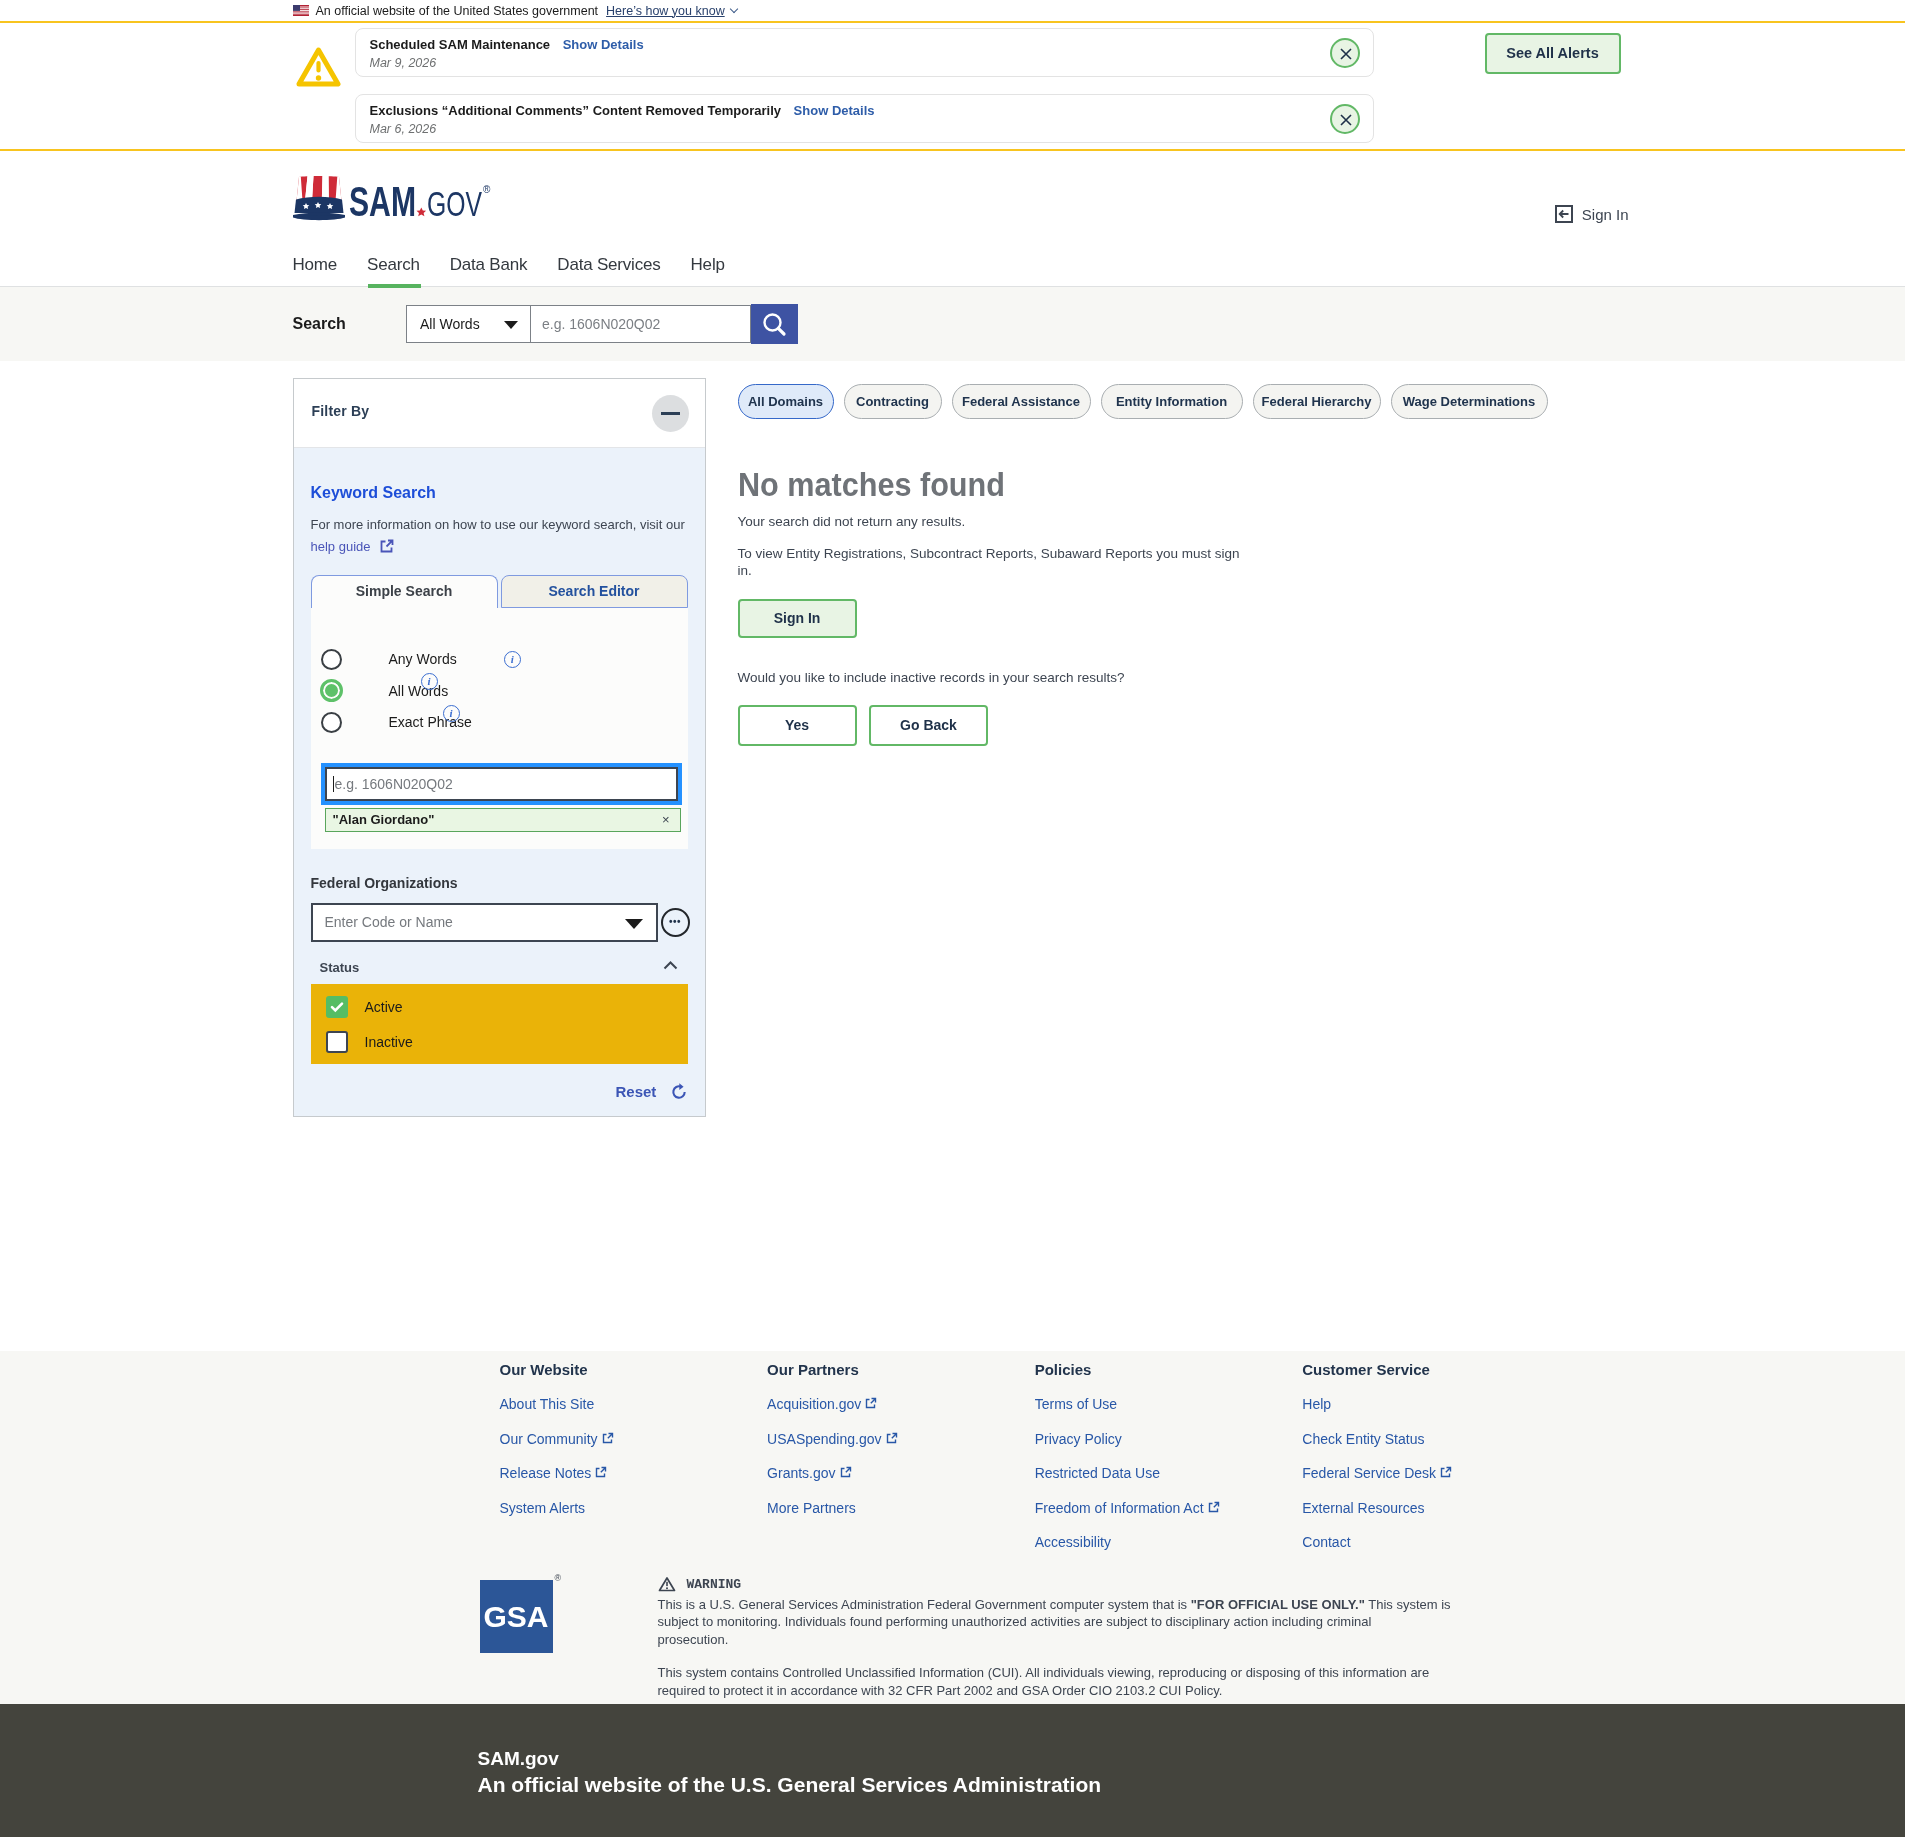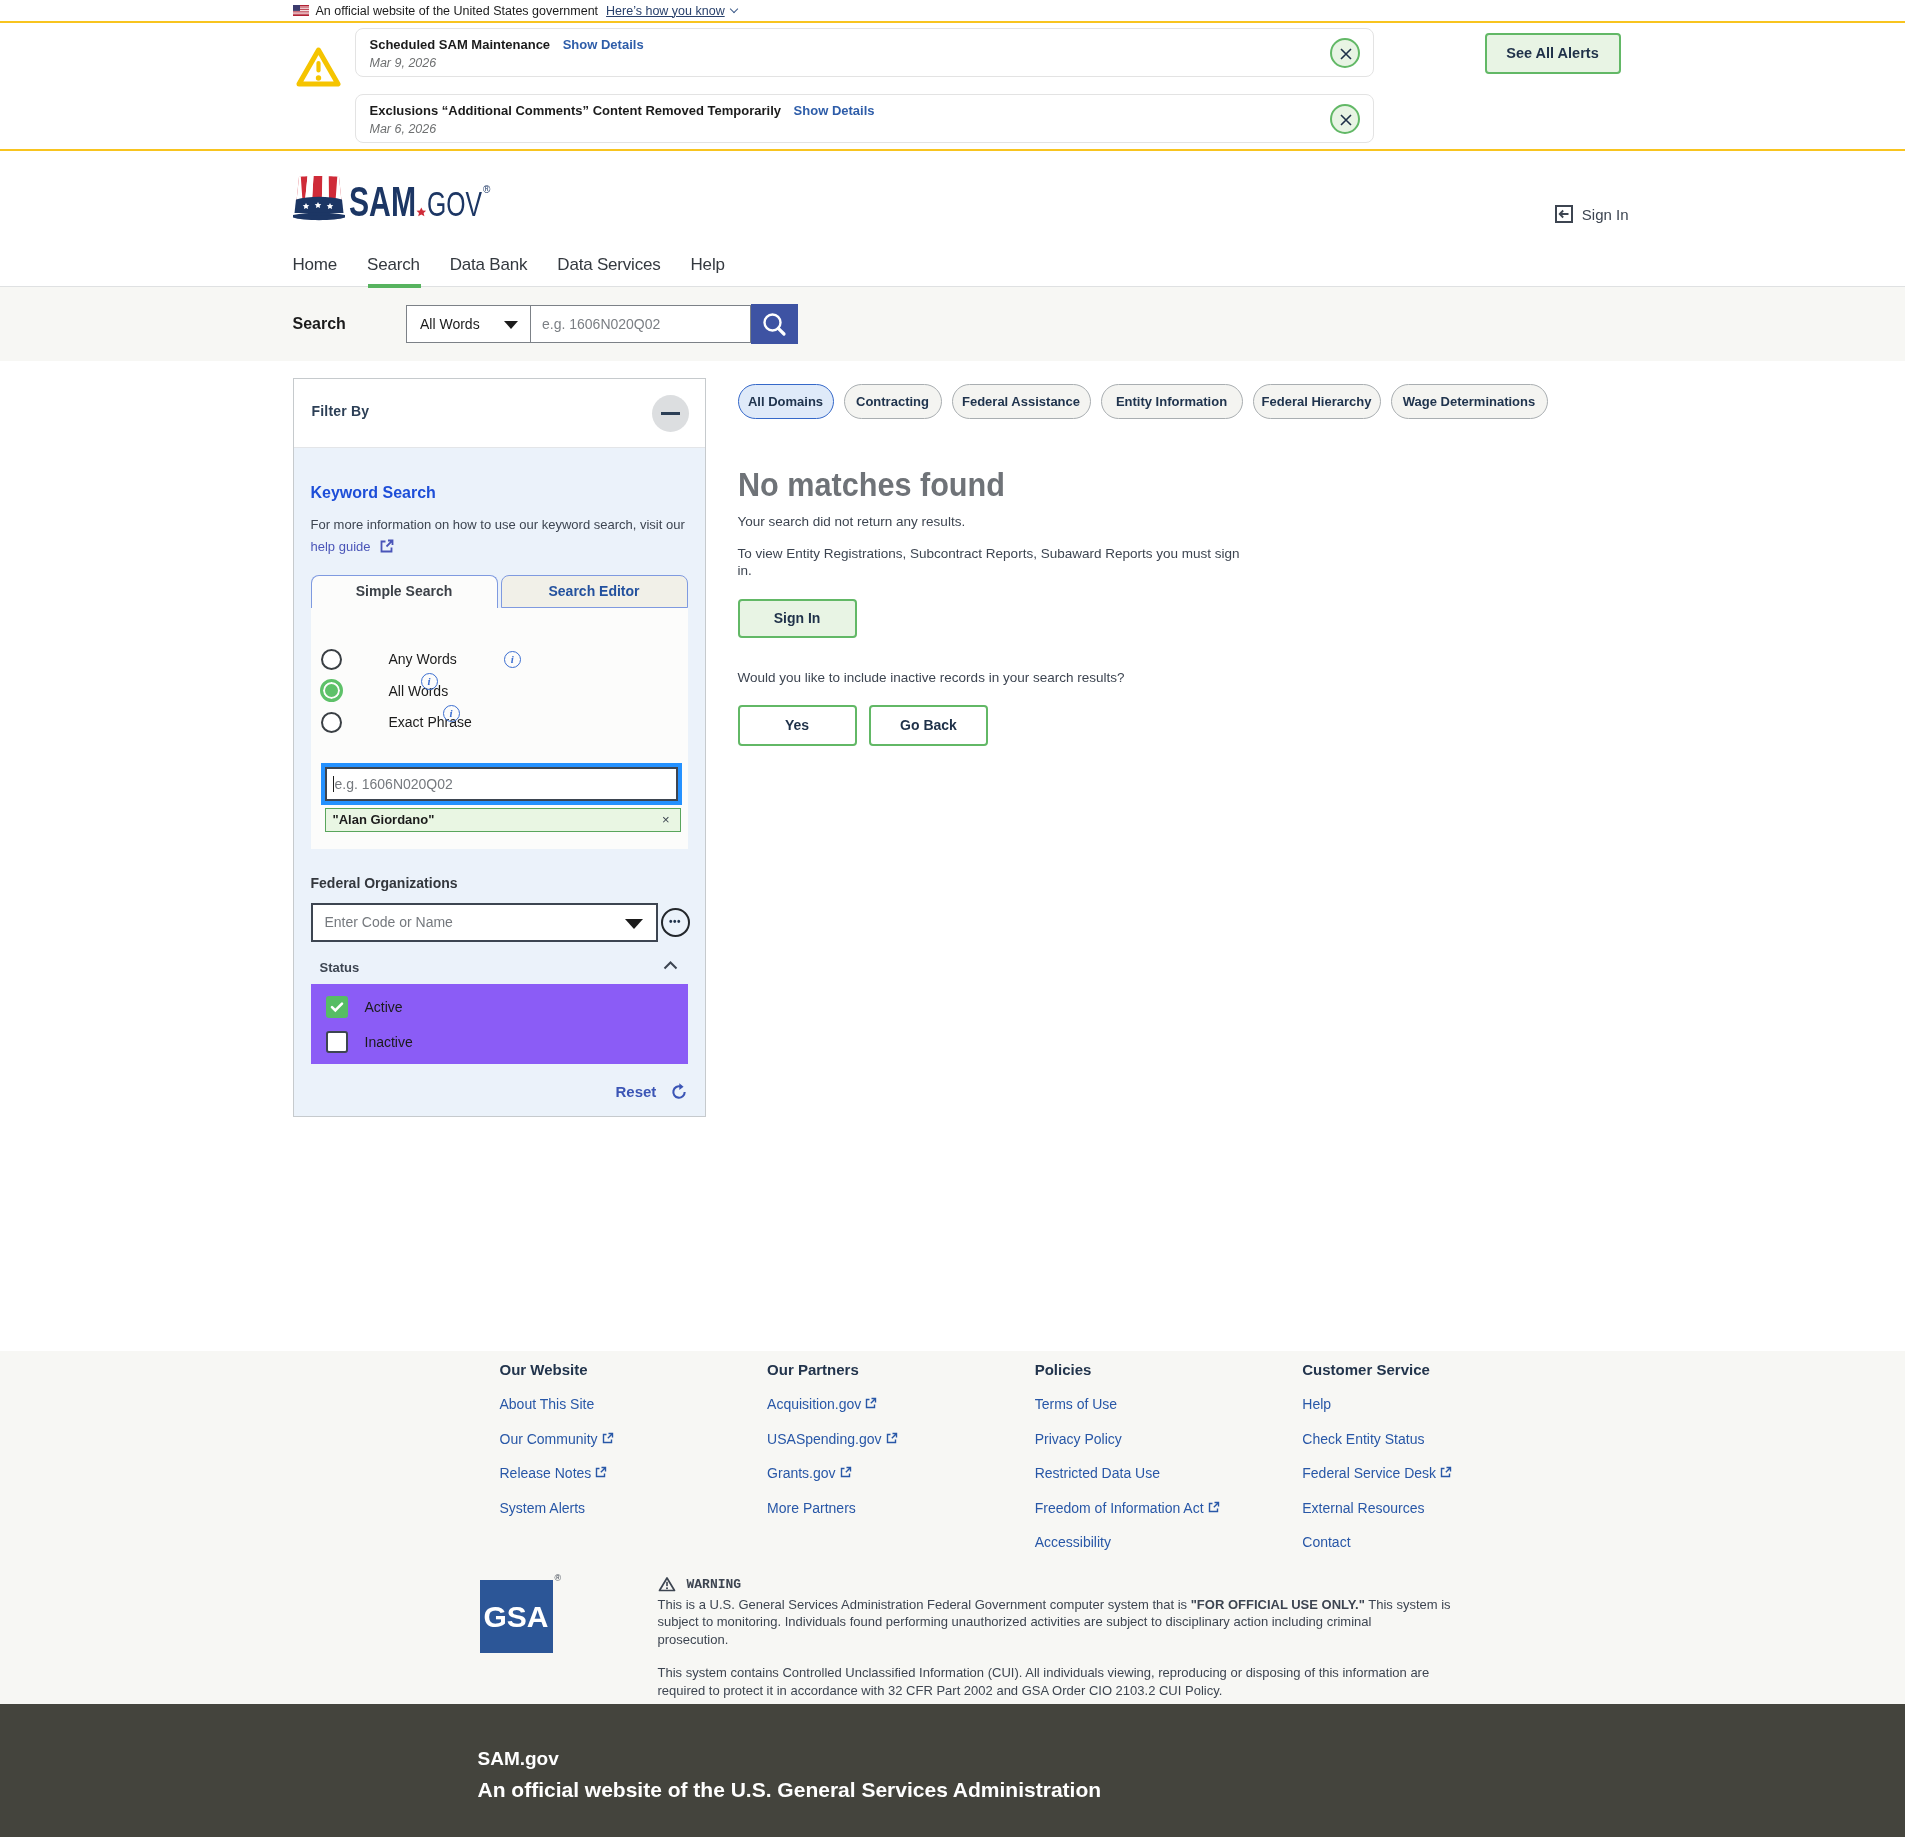--- a/index.html
+++ b/index.html
@@ -78,21 +78,21 @@
 .caret1 { display:inline-block; width:1px; height:16px; background:#1b1b1b; vertical-align:-3px; margin-right:1px; }
 .chip { margin-top:3px; margin-left:4px; margin-right:3px; height:24px; background:#e9f6e3; border:1px solid #59a55c; font-size:13px; font-weight:bold; color:#1b1b1b; line-height:22px; padding:0 10px 0 7px; display:flex; justify-content:space-between; }
 .fedorg { margin-top:26px; }
 .fedorg .t { font-size:14px; font-weight:bold; color:#33373d; }
 .combo-row { display:flex; align-items:center; margin-top:12px; }
 .combo { width:347px; height:39px; background:#fff; border:2px solid #3d4551; position:relative; font-size:14px; color:#75797e; line-height:35px; padding-left:12px; flex:none; }
 .combo .car { position:absolute; right:13px; top:14px; width:0; height:0; border-left:9px solid transparent; border-right:9px solid transparent; border-top:10px solid #1b1b1b; }
 .dots { width:29px; height:29px; border-radius:50%; border:2.5px solid #23272b; margin-left:3px; color:#1f3149; font-size:10px; letter-spacing:0.5px; text-align:center; line-height:24px; font-weight:bold; flex:none; }
 .status-row { display:flex; justify-content:space-between; margin-top:18px; padding:0 9px 0 9px; }
 .status-row .t { font-size:13px; color:#3d4551; }
-.sbox { margin-top:9px; background:#8b5cf6; height:80px; padding:12px 0 0 15px; }
+.sbox { margin-top:9px; background:#eab308; height:80px; padding:12px 0 0 15px; }
 .cb-row { display:flex; align-items:center; margin-bottom:13px; }
 .cb { width:22px; height:22px; border-radius:3px; flex:none; }
 .cb.on { background:#56bd64; }
 .cb.off { background:#fff; border:2px solid #3d4551; }
 .cb-row .l { font-size:14px; color:#1b1b1b; margin-left:17px; }
 .reset-row { text-align:right; margin-top:19px; padding-bottom:15px; font-size:15px; font-weight:bold; color:#3b55b5; }
 
 
 .results { margin-left:32px; padding-top:23px; width:880px; }
 .pills { display:flex; }
@@ -114,21 +114,21 @@
 .gsa-row { position:absolute; left:0; top:220px; }
 .gsa-logo { position:absolute; left:2px; top:9px; width:73px; height:73px; background:#2c5697; color:#fff; display:flex; align-items:center; justify-content:center; font-size:30px; font-weight:bold; }
 .gsa-reg { position:absolute; left:77px; top:2px; font-size:9px; color:#3d4551; }
 .warnblock { position:absolute; left:180px; top:0; width:802px; }
 .warnhead { font-family:"Liberation Mono",monospace; font-size:13px; font-weight:bold; color:#3d4551; display:flex; align-items:center; margin-top:5px; }
 .warnhead svg { margin-right:11px; }
 .warnp { font-size:13px; color:#3d4551; line-height:17.4px; margin-top:4px; }
 .footer2 { background:#44443d; height:134px; }
 .footer2 .fwrap { padding-top:43px; color:#fff; }
 .f2a { font-size:19px; font-weight:bold; line-height:24px; }
-.f2b { font-size:21px; font-weight:bold; line-height:28px; margin-top:5px; }
+.f2b { font-size:21px; font-weight:bold; line-height:28px; }
 </style>
 </head>
 <body>
 
 <div class="banner">
     <div class="wrap">
   <svg class="flag" viewBox="0 0 16 11">
         <rect width="16" height="11" fill="#b22234"></rect>
         <g fill="#fff">
           <rect y="1.55" width="16" height="0.9"></rect>

